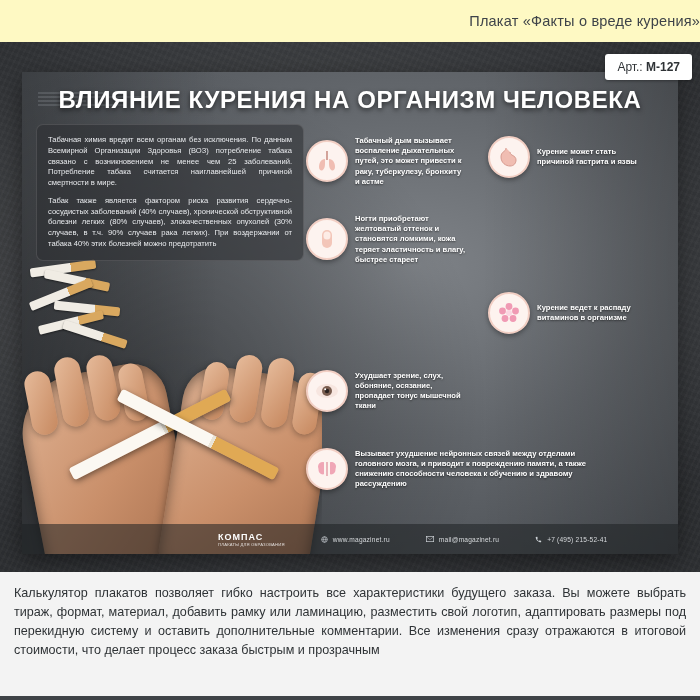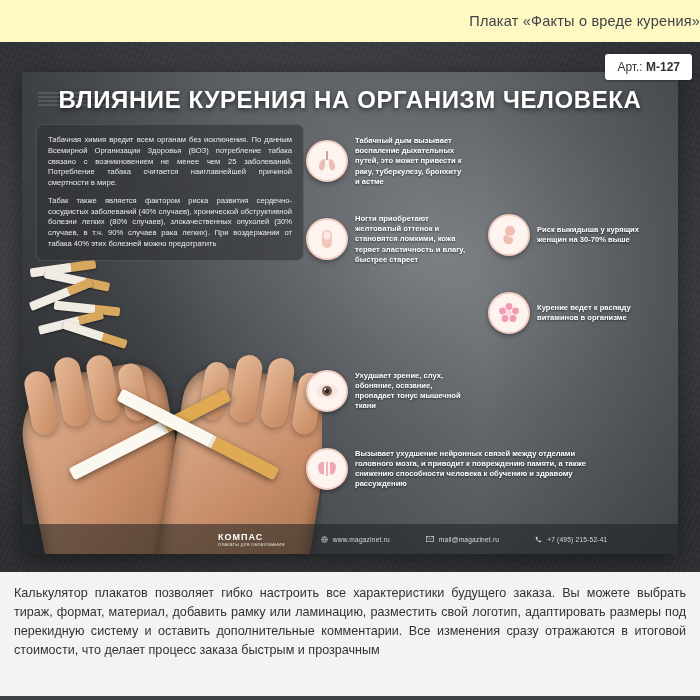--- a/index.html
+++ b/index.html
@@ -361,40 +361,39 @@
         <span class="fcircle">
           <svg width="26" height="26" viewBox="0 0 26 26">
             <path d="M13 3v9" stroke="#c98e84" stroke-width="1.6" fill="none"></path>
             <path d="M11 11c-4 0-6 4-6 8 0 3 2 4 3.5 3.2C10 21.5 11 19 11 16z" fill="#f0bdb2"></path>
             <path d="M15 11c4 0 6 4 6 8 0 3-2 4-3.5 3.2C16 21.5 15 19 15 16z" fill="#f0bdb2"></path>
           </svg>
         </span>
         <span class="ftext">Табачный дым вызывает воспаление дыхательных путей, это может привести к раку, туберкулезу, бронхиту и астме</span>
       </div>
 
+      <div class="fact col-b r1">
+        <span class="fcircle">
+          <svg width="26" height="26" viewBox="0 0 26 26">
+            <path d="M10 4c0 4-5 3-5 9 0 6 5 9 9 9 4 0 6-3 6-6 0-5-6-4-6-8" fill="#f0bdb2" stroke="#d79b90" stroke-width="1"></path>
+          </svg>
+        </span>
+        <span class="ftext">Курение может стать причиной гастрита и язвы</span>
+      </div>
 
       <div class="fact col-a r2">
         <span class="fcircle">
           <svg width="26" height="26" viewBox="0 0 26 26">
             <rect x="8" y="4" width="10" height="18" rx="5" fill="#f3c6b9"></rect>
             <rect x="9.5" y="5.5" width="7" height="8" rx="3.5" fill="#fdece6"></rect>
           </svg>
         </span>
         <span class="ftext">Ногти приобретают желтоватый оттенок и становятся ломкими, кожа теряет эластичность и влагу, быстрее стареет</span>
       </div>
 
-      <div class="fact col-b r2">
-        <span class="fcircle">
-          <svg width="26" height="26" viewBox="0 0 26 26">
-            <circle cx="14" cy="9" r="5" fill="#f0bdb2"></circle>
-            <path d="M9 13c-3 3-2 8 2 9 4 1 7-2 6-5-1-3-5-1-6-4z" fill="#f0bdb2"></path>
-          </svg>
-        </span>
-        <span class="ftext">Риск выкидыша у курящих женщин на 30-70% выше</span>
-      </div>
 
 
       <div class="fact col-a r4">
         <span class="fcircle">
           <svg width="26" height="26" viewBox="0 0 26 26">
             <ellipse cx="13" cy="13" rx="11" ry="7" fill="#f7e6e0"></ellipse>
             <circle cx="13" cy="13" r="5" fill="#7a5e50"></circle>
             <circle cx="13" cy="13" r="2.2" fill="#2c2320"></circle>
             <circle cx="11.2" cy="11.2" r="1" fill="#fff"></circle>
           </svg>

